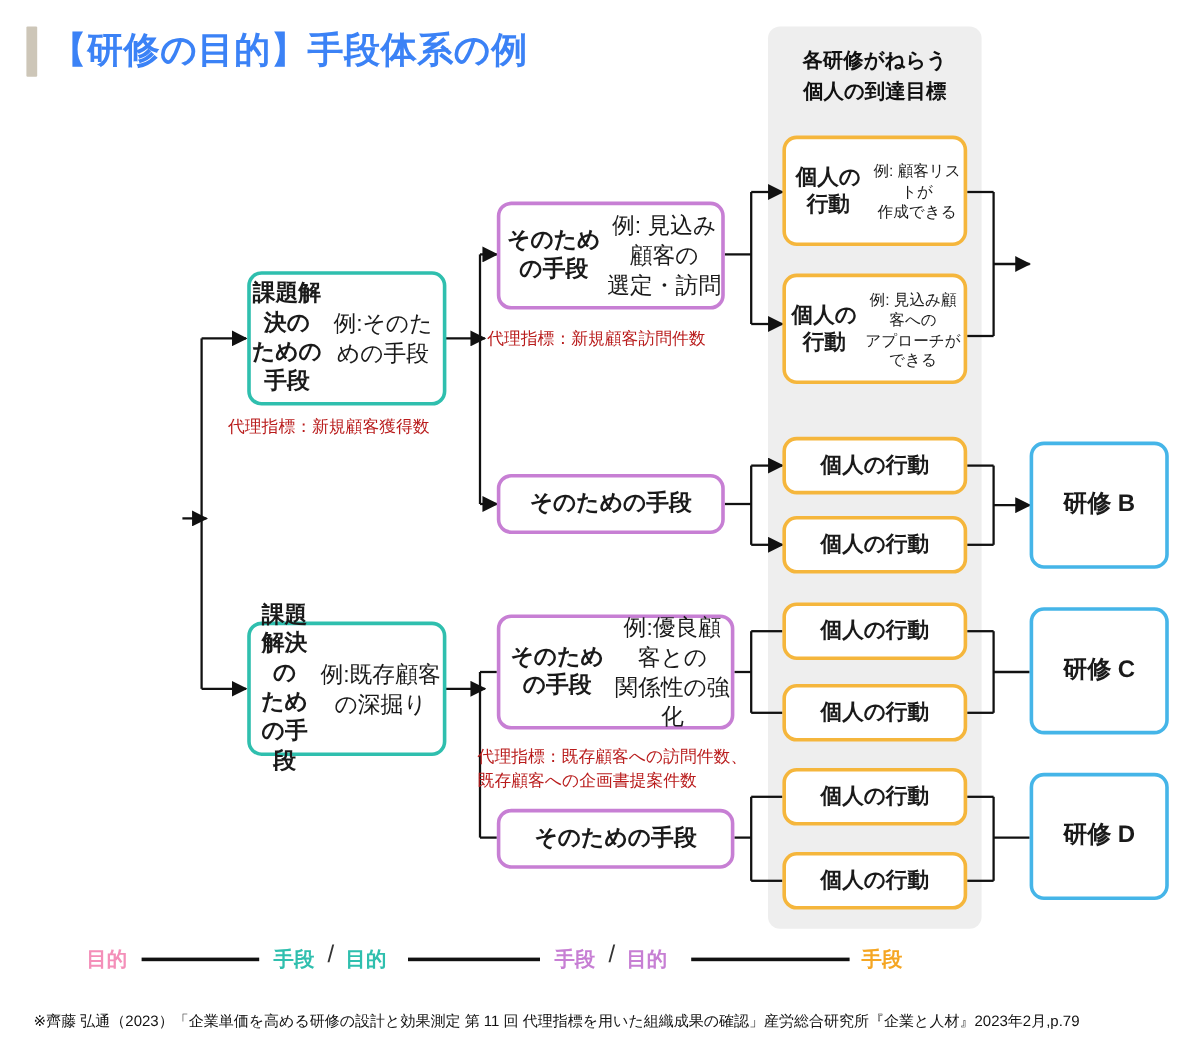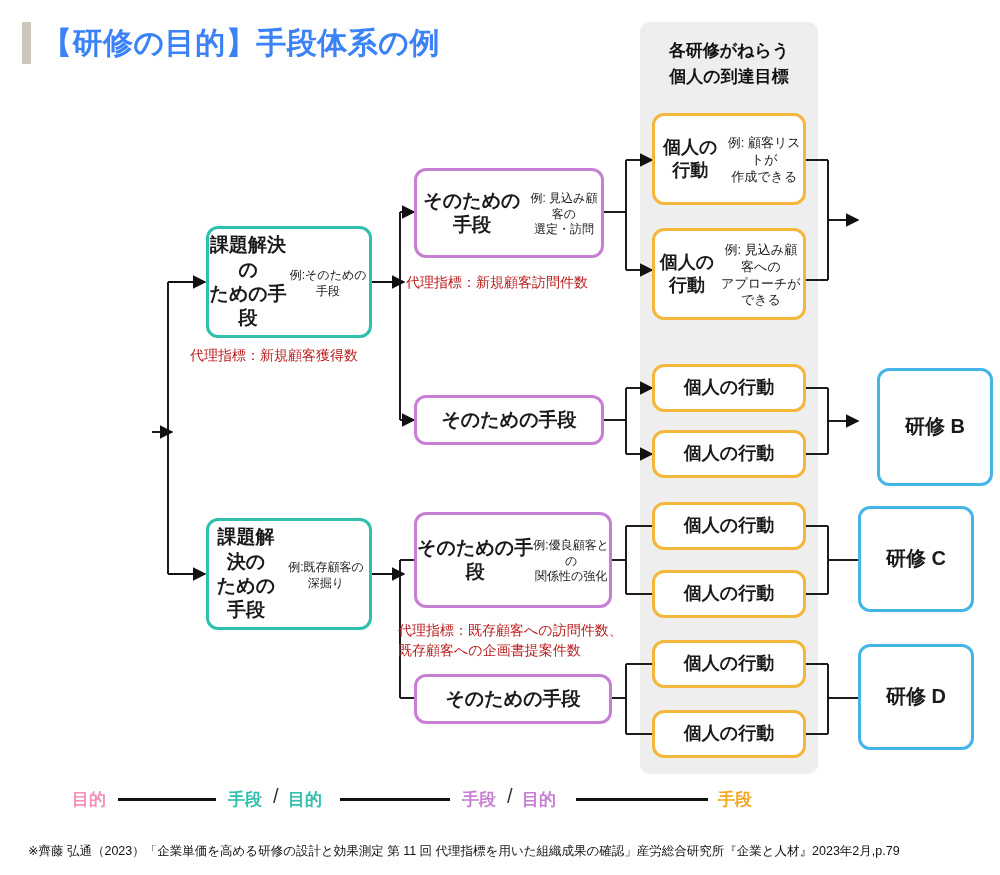--- a/index.html
+++ b/index.html
@@ -47,21 +47,21 @@
   .node.pink  {border:3px solid #f4a7c4;}
   .node.teal  {border:3px solid #2fbfae;}
   .node.purple{border:3px solid #c77fd4;}
   .node.orange{border:3px solid #f5b63c;}
   .node.blue  {border:3px solid #45b5e8;}
 
   
   .n-title.big  {font-size:20px;}
   .n-title.med  {font-size:19px;}
   .n-title.sm   {font-size:18px;}
-  .n-sub.s14{font-size:12px;}
+  .n-sub.s14{font-size:19px;}
   .n-sub.s13{font-size:13px;}
 
   
   .metric{
     position:absolute;font-size:14px;line-height:1.45;color:#b91c1c;
     white-space:pre-line;
   }
 
   
   #legend{position:absolute;left:0;top:780px;width:1000px;height:40px;}
@@ -231,21 +231,21 @@
 
   <div class="node orange" style="left:652px;top:640px;width:154px;height:48px;">
     <div class="n-title sm">個人の行動</div>
   </div>
 
   <div class="node orange" style="left:652px;top:710px;width:154px;height:48px;">
     <div class="n-title sm">個人の行動</div>
   </div>
 
 
-  <div class="node blue" style="left:877px;top:368px;width:116px;height:118px;">
+  <div class="node blue" style="left:858px;top:368px;width:116px;height:106px;">
     <div class="n-title big">研修 B</div>
   </div>
 
   <div class="node blue" style="left:858px;top:506px;width:116px;height:106px;">
     <div class="n-title big">研修 C</div>
   </div>
 
   <div class="node blue" style="left:858px;top:644px;width:116px;height:106px;">
     <div class="n-title big">研修 D</div>
   </div>

